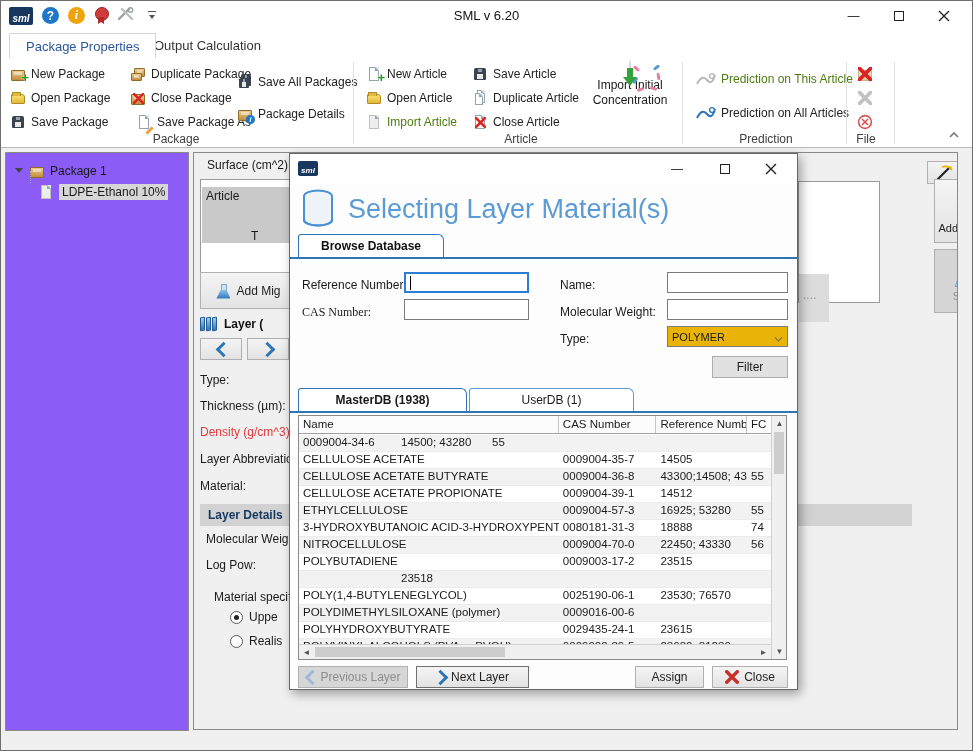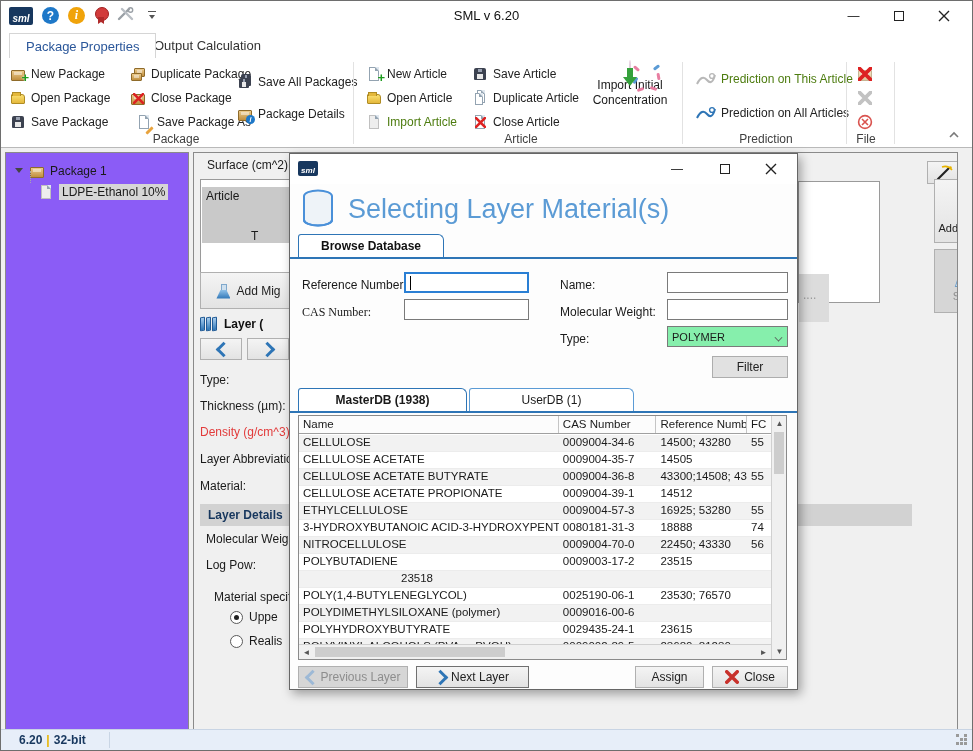--- a/index.html
+++ b/index.html
@@ -127,21 +127,21 @@
   .d-head { position:absolute; left:10px; top:34px; display:flex; align-items:center; gap:12px; }
   .d-heading { font-size:27px; color:#5b9bd5; }
   .d-tabline { position:absolute; left:0; right:0; top:103px; height:2px; background:#2e75b6; }
   .d-tab { position:absolute; left:8px; top:80px; width:146px; height:23px; background:#fff;
            border:1px solid #2e75b6; border-bottom:none; border-radius:3px 6px 0 0;
            display:flex; align-items:center; justify-content:center; font-weight:bold; color:#111; z-index:2; }
   .fld-label { position:absolute; white-space:nowrap; color:#1a1a1a; }
   .inp { position:absolute; height:21px; background:#fff; border:1px solid #7a7a7a; }
   .inp.focus { border:2px solid #2a7fd4; }
   .caret { position:absolute; left:4px; top:2px; width:1px; height:14px; background:#000; }
-  .combo { position:absolute; height:21px; background:#86efac; border:1px solid #7a7a7a;
+  .combo { position:absolute; height:21px; background:#eab308; border:1px solid #7a7a7a;
            display:flex; align-items:center; padding:0 4px; justify-content:space-between; font-size:11px; }
   .combo .cv { font-size:11px; }
   .chevdn { width:8px; height:8px; position:relative; }
   .chevdn::before { content:""; position:absolute; left:0; top:1px; width:6px; height:6px;
                     border-right:1.5px solid #555; border-bottom:1.5px solid #555; transform:rotate(45deg) scale(.8); }
   .filterbtn { position:absolute; left:422px; top:202px; width:76px; height:22px; background:#e1e1e1; border:1px solid #adadad; }
   .dbtab { position:absolute; top:234px; height:23px; background:#fff; display:flex; align-items:center;
            justify-content:center; border:1px solid #2e75b6; border-bottom:none; border-radius:3px 6px 0 0; z-index:2; }
   .dbtab.master { left:8px; width:169px; font-weight:bold; }
   .dbtab.user { left:179px; width:165px; border-color:#5b9bd5; }
@@ -526,21 +526,20 @@
 
     <div class="mtable">
       <div class="thead">
         <div class="thcell c-name">Name</div>
         <div class="thcell c-cas">CAS Number</div>
         <div class="thcell c-ref">Reference Number</div>
         <div class="thcell c-fc" style="border-right:none;">FC</div>
       </div>
       <div class="tbody">
           <div class="trow alt">
-            <div class="tcell c-name">CELLULOSE</div>
             <div class="tcell c-cas">0009004-34-6</div>
             <div class="tcell c-ref">14500; 43280</div>
             <div class="tcell c-fc">55</div>
           </div>
           <div class="trow">
             <div class="tcell c-name">CELLULOSE ACETATE</div>
             <div class="tcell c-cas">0009004-35-7</div>
             <div class="tcell c-ref">14505</div>
             <div class="tcell c-fc"></div>
           </div>
@@ -634,21 +633,14 @@
       <span>Assign</span>
     </div>
     <div class="btn d-btn" style="left:422px; width:76px;">
       <svg width="14" height="14" viewBox="0 0 12 12">
           <path d="M1.5 1.5 L10.5 10.5 M10.5 1.5 L1.5 10.5" stroke="#c8312b" stroke-width="3" stroke-linecap="round"></path>
         </svg>
       <span>Close</span>
     </div>
   </div>
 
-  <div class="statusbar">
-    <span class="status-text">
-      <span>6.20</span><span class="status-pipe">|</span><span>32-bit</span>
-    </span>
-    <span class="status-div"></span>
-    <span class="grip"></span>
-  </div>
 
 </div>
 
 </body></html>

